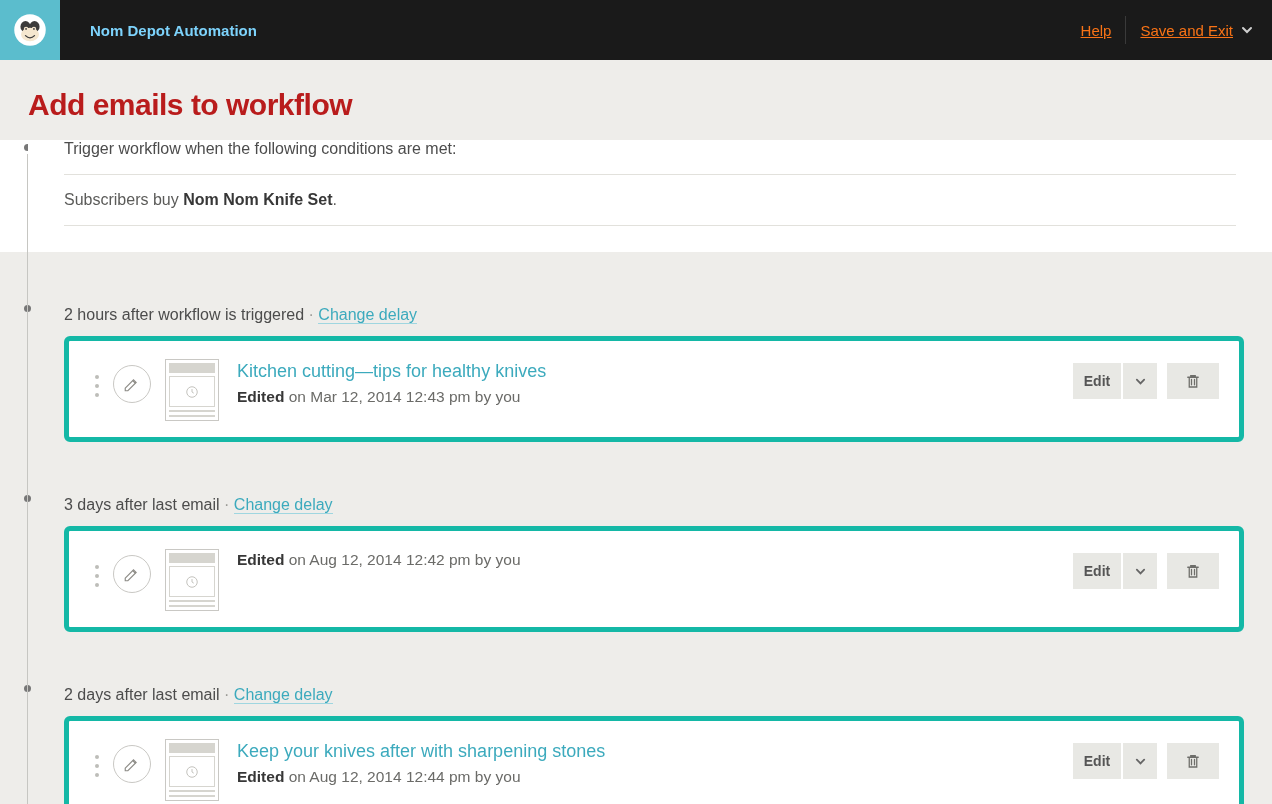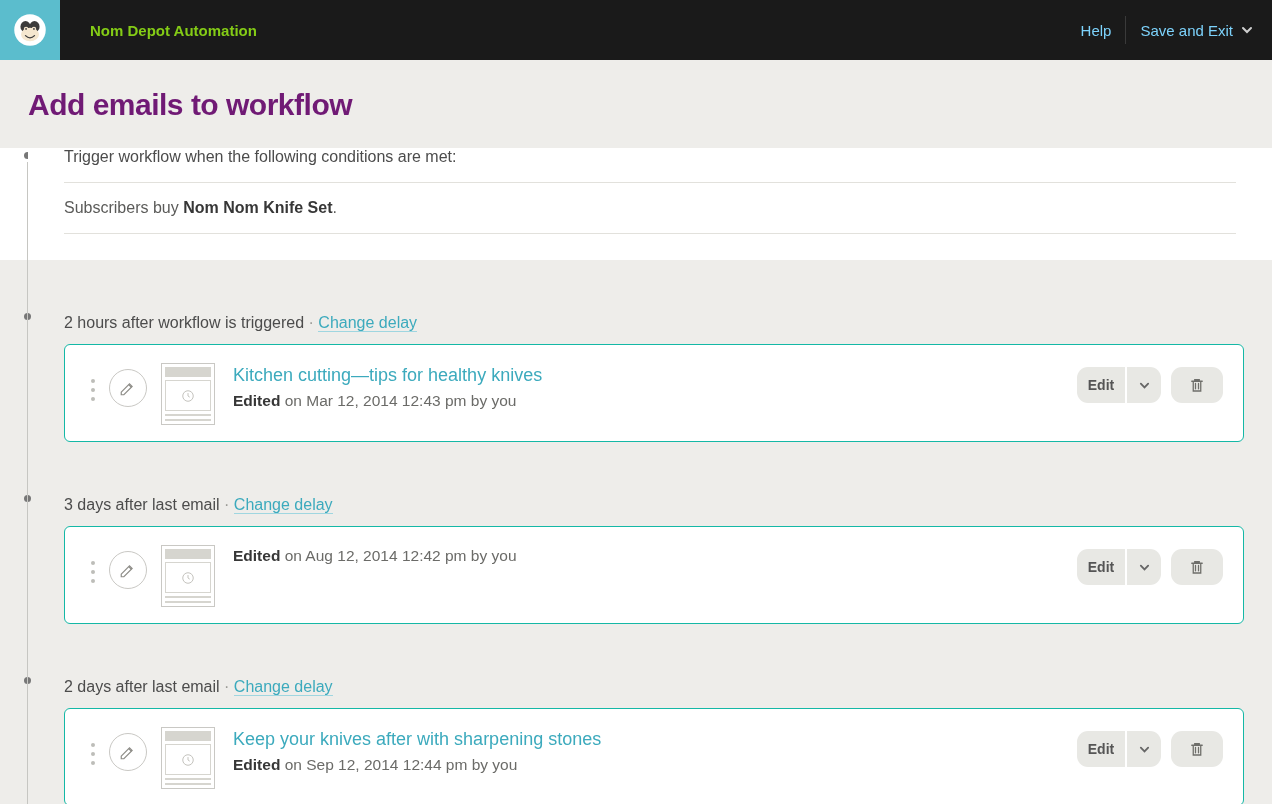--- a/index.html
+++ b/index.html
@@ -3,61 +3,61 @@
 <meta charset="utf-8">
 <style>
   * { box-sizing: border-box; margin: 0; padding: 0; }
   html, body { width: 1272px; height: 804px; font-family: "Helvetica Neue", Helvetica, Arial, sans-serif; color: #484848; background: #eeedea; }
   a { text-decoration: none; }
 
   
   .topbar { height: 60px; background: #1a1a1a; display: flex; align-items: center; color: #c8c9c7; }
   .logo { width: 60px; height: 60px; background: #5bbdcd; display:flex; align-items:center; justify-content:center; }
   .logo svg { width: 36px; height: 36px; }
-  .campaign-name { margin-left: 30px; font-size: 15px; font-weight: 600; color:#84cc16; }
+  .campaign-name { margin-left: 30px; font-size: 15px; font-weight: 600; color:#7dd3fc; }
   .topbar-spacer { flex: 1; }
-  .topbar-link { color: #7dd3fc; font-size: 15px; padding: 0 14px; border-left: 1px solid #3a3a3a; height: 28px; display:flex; align-items:center; cursor:pointer; }
+  .topbar-link { color: #f97316; font-size: 15px; padding: 0 14px; border-left: 1px solid #3a3a3a; height: 28px; display:flex; align-items:center; cursor:pointer;text-decoration:underline; }
   .topbar-link:first-of-type { border-left: none; }
   .topbar-link.save { padding-right: 19px; }
   .chev { margin-left: 8px; }
 
   
   .page { padding: 28px 28px 40px 28px; }
-  h1.page-title { font-size: 30px; font-weight: 700; color: #701a75; margin-bottom: 26px; letter-spacing: -.5px;}
+  h1.page-title { font-size: 30px; font-weight: 700; color: #b91c1c; margin-bottom: 18px; letter-spacing: -.5px;}
 
   .timeline { position: relative; margin-left: 0; }
   .node-dot { position:absolute; left:-4px; width:7px; height:7px; border-radius:50%; background:#777; }
   .vline { position:absolute; left:-1px; width:1px; background:#c6c6c2; }
   .trigger-head { padding: 0 0 16px 36px; font-size:16px; color:#4c4c4c; position:relative; background:#fff; }
   .trigger-body { margin-left:36px; border-top:1px solid #e2e1dc; border-bottom:1px solid #e2e1dc; padding:16px 0; font-size:16px; color:#5b5b59; background:#fff;}
   .trigger-body strong { color:#373737; font-weight:600; }
 
   .delay-row { position:relative; padding: 54px 0 12px 36px; font-size:16px; color:#4c4c4c; }
   .delay-row .sep { color:#9a9a96; }
   .change-delay { color:#3caabd; border-bottom:0.5px solid #9fd6e0; }
 
-  .email-card { position:relative; margin-left:36px; background:#fff; border:1px solid #14b8a6; border-radius:6px; padding:16px 20px; display:flex; align-items:flex-start; }
+  .email-card { position:relative; margin-left:36px; background:#fff; border:5px solid #14b8a6; border-radius:6px; padding:16px 20px; display:flex; align-items:flex-start; }
   .drag-handle { width:16px; display:flex; flex-direction:column; gap:5px; align-items:center; padding-top:18px; cursor:grab; }
   .drag-handle span { width:4px; height:4px; background:#bdbdb9; border-radius:50%; display:block; }
 
   .draft-icon { width:38px; height:38px; border:1px solid #c9c8c4; border-radius:50%; display:flex; align-items:center; justify-content:center; color:#8e8d88; margin:8px 14px 0 8px; flex-shrink:0; }
   .draft-icon svg { width:18px; height:18px; }
 
   .thumb { width:54px; height:62px; border:1px solid #c9c8c4; background:#fff; margin-right:18px; margin-top:2px; flex-shrink:0; display:flex; flex-direction:column;}
   .thumb .bar { height:10px; background:#d6d5cf; margin:3px; }
   .thumb .mid { flex:1; margin:0 3px 3px 3px; border:1px solid #d6d5cf; display:flex; align-items:center; justify-content:center; color:#bfbeb9;}
   .thumb .line { height:2px; background:#d6d5cf; margin:0 3px 3px 3px; }
 
   .email-main { flex:1; padding-top:4px; }
   .email-title { color:#3caabd; font-size:18px; font-weight:400; margin-bottom:6px; display:inline-block;}
   .email-meta { font-size:15.5px; color:#6b6b68; }
   .email-meta strong { color:#373737; font-weight:600; }
 
   .card-actions { display:flex; gap:10px; align-items:center; padding-top:6px; }
-  .btn { background:#e8e8e4; border:0; color:#555; font-size:14px; font-weight:600; height:36px; border-radius:11px; cursor:pointer; display:flex; align-items:center; justify-content:center;}
+  .btn { background:#e8e8e4; border:0; color:#555; font-size:14px; font-weight:600; height:36px; border-radius:0; cursor:pointer; display:flex; align-items:center; justify-content:center;}
   .btn.edit { width:48px; border-top-right-radius:0; border-bottom-right-radius:0;}
   .btn.dd { width:34px; border-top-left-radius:0; border-bottom-left-radius:0;}
   .btn.trash { width:52px; color:#6e6e6a; }
   .btn.trash svg { width:18px; height:18px; }
   .btn-group { display:flex; gap:2px; }
 
   
   .white-zone { background:#fff; margin: 0 -28px; padding: 0 36px 26px 28px; position:relative;}
   .grey-zone { position:relative; }
 </style>
@@ -235,21 +235,21 @@
                 <svg width="14" height="14" viewBox="0 0 24 24">
                   <circle cx="12" cy="12" r="9" fill="none" stroke="currentColor" stroke-width="1.6"></circle>
                   <path d="M12 7 V12 L15 14" stroke="currentColor" stroke-width="1.6" fill="none"></path>
                 </svg>
               </div>
         <div class="line"></div>
               <div class="line"></div>
       </div>
       <div class="email-main">
         <a href="#" class="email-title">Keep your knives after with sharpening stones</a>
-        <div class="email-meta"><strong class="edited-label">Edited</strong><span class="edited-text"> on Sep 12, 2014 12:44 pm by you</span></div>
+        <div class="email-meta"><strong class="edited-label">Edited</strong><span class="edited-text"> on Aug 12, 2014 12:44 pm by you</span></div>
       </div>
       <div class="card-actions">
         <div class="btn-group">
           <button class="btn edit">Edit</button>
           <button class="btn dd">
             <svg width="11" height="11" viewBox="0 0 12 12">
                     <path d="M2 4 L6 8 L10 4" stroke="#666" stroke-width="2" fill="none" stroke-linecap="round"></path>
                   </svg>
           </button>
         </div>

